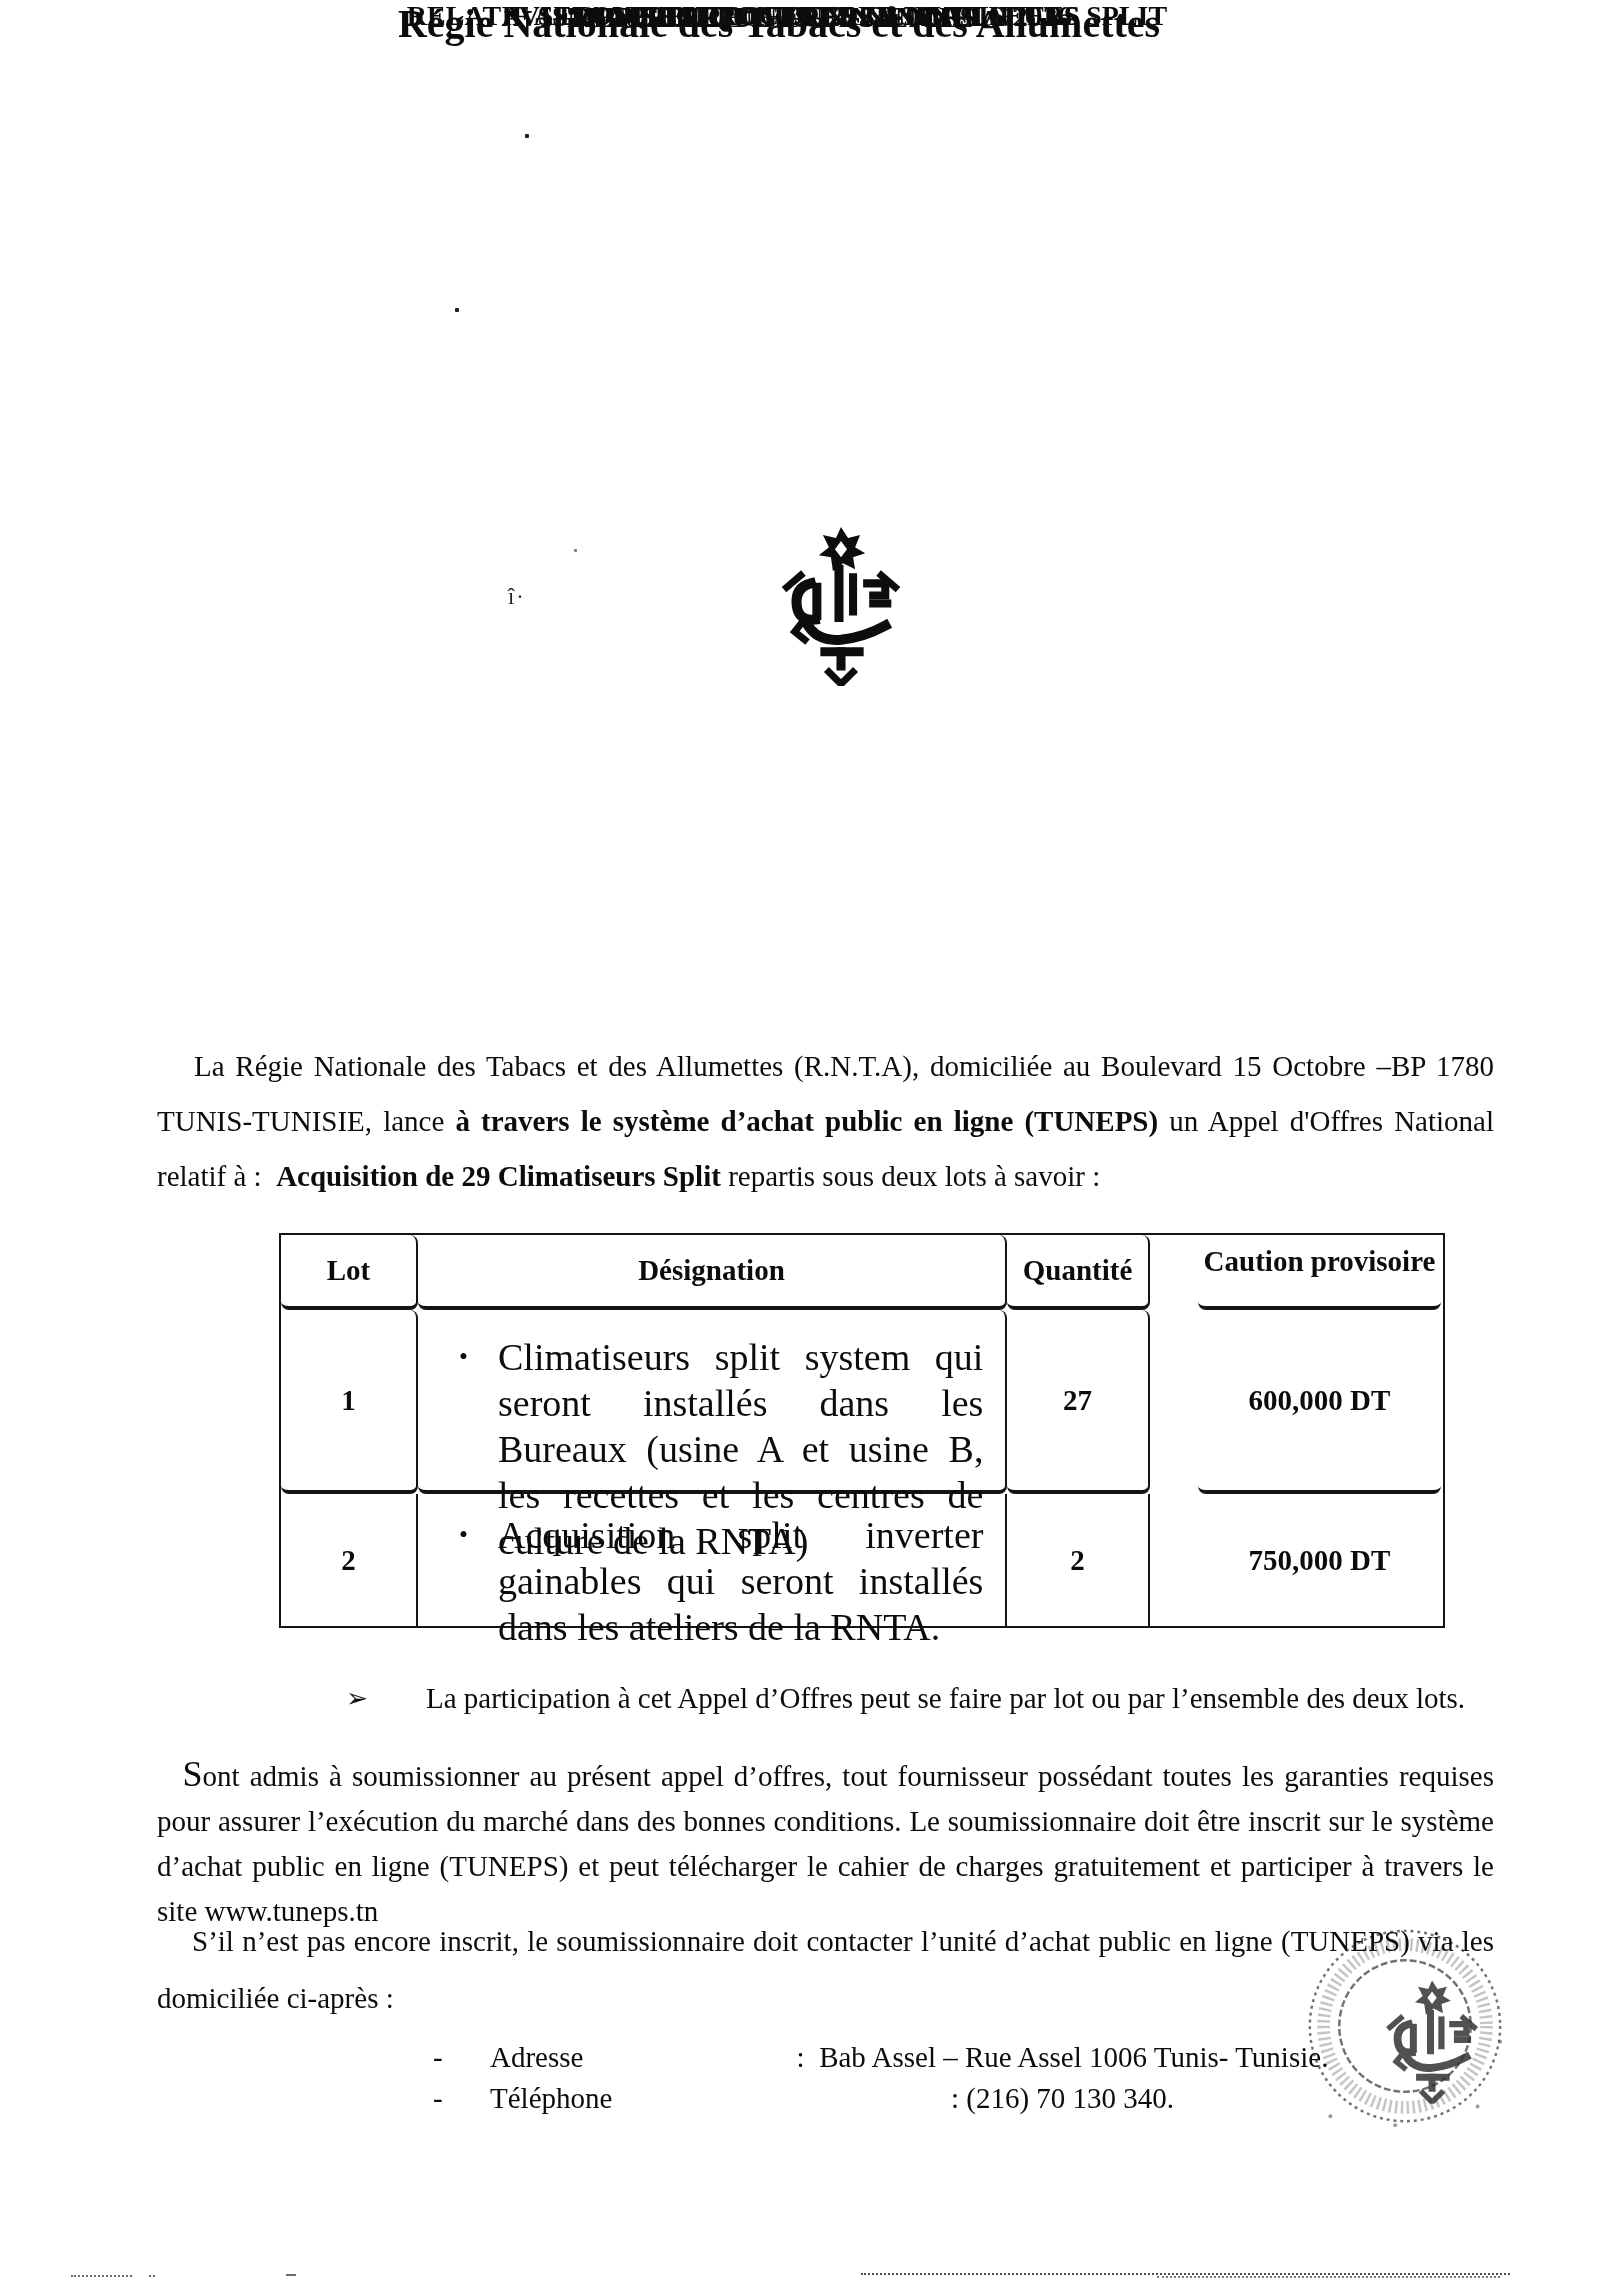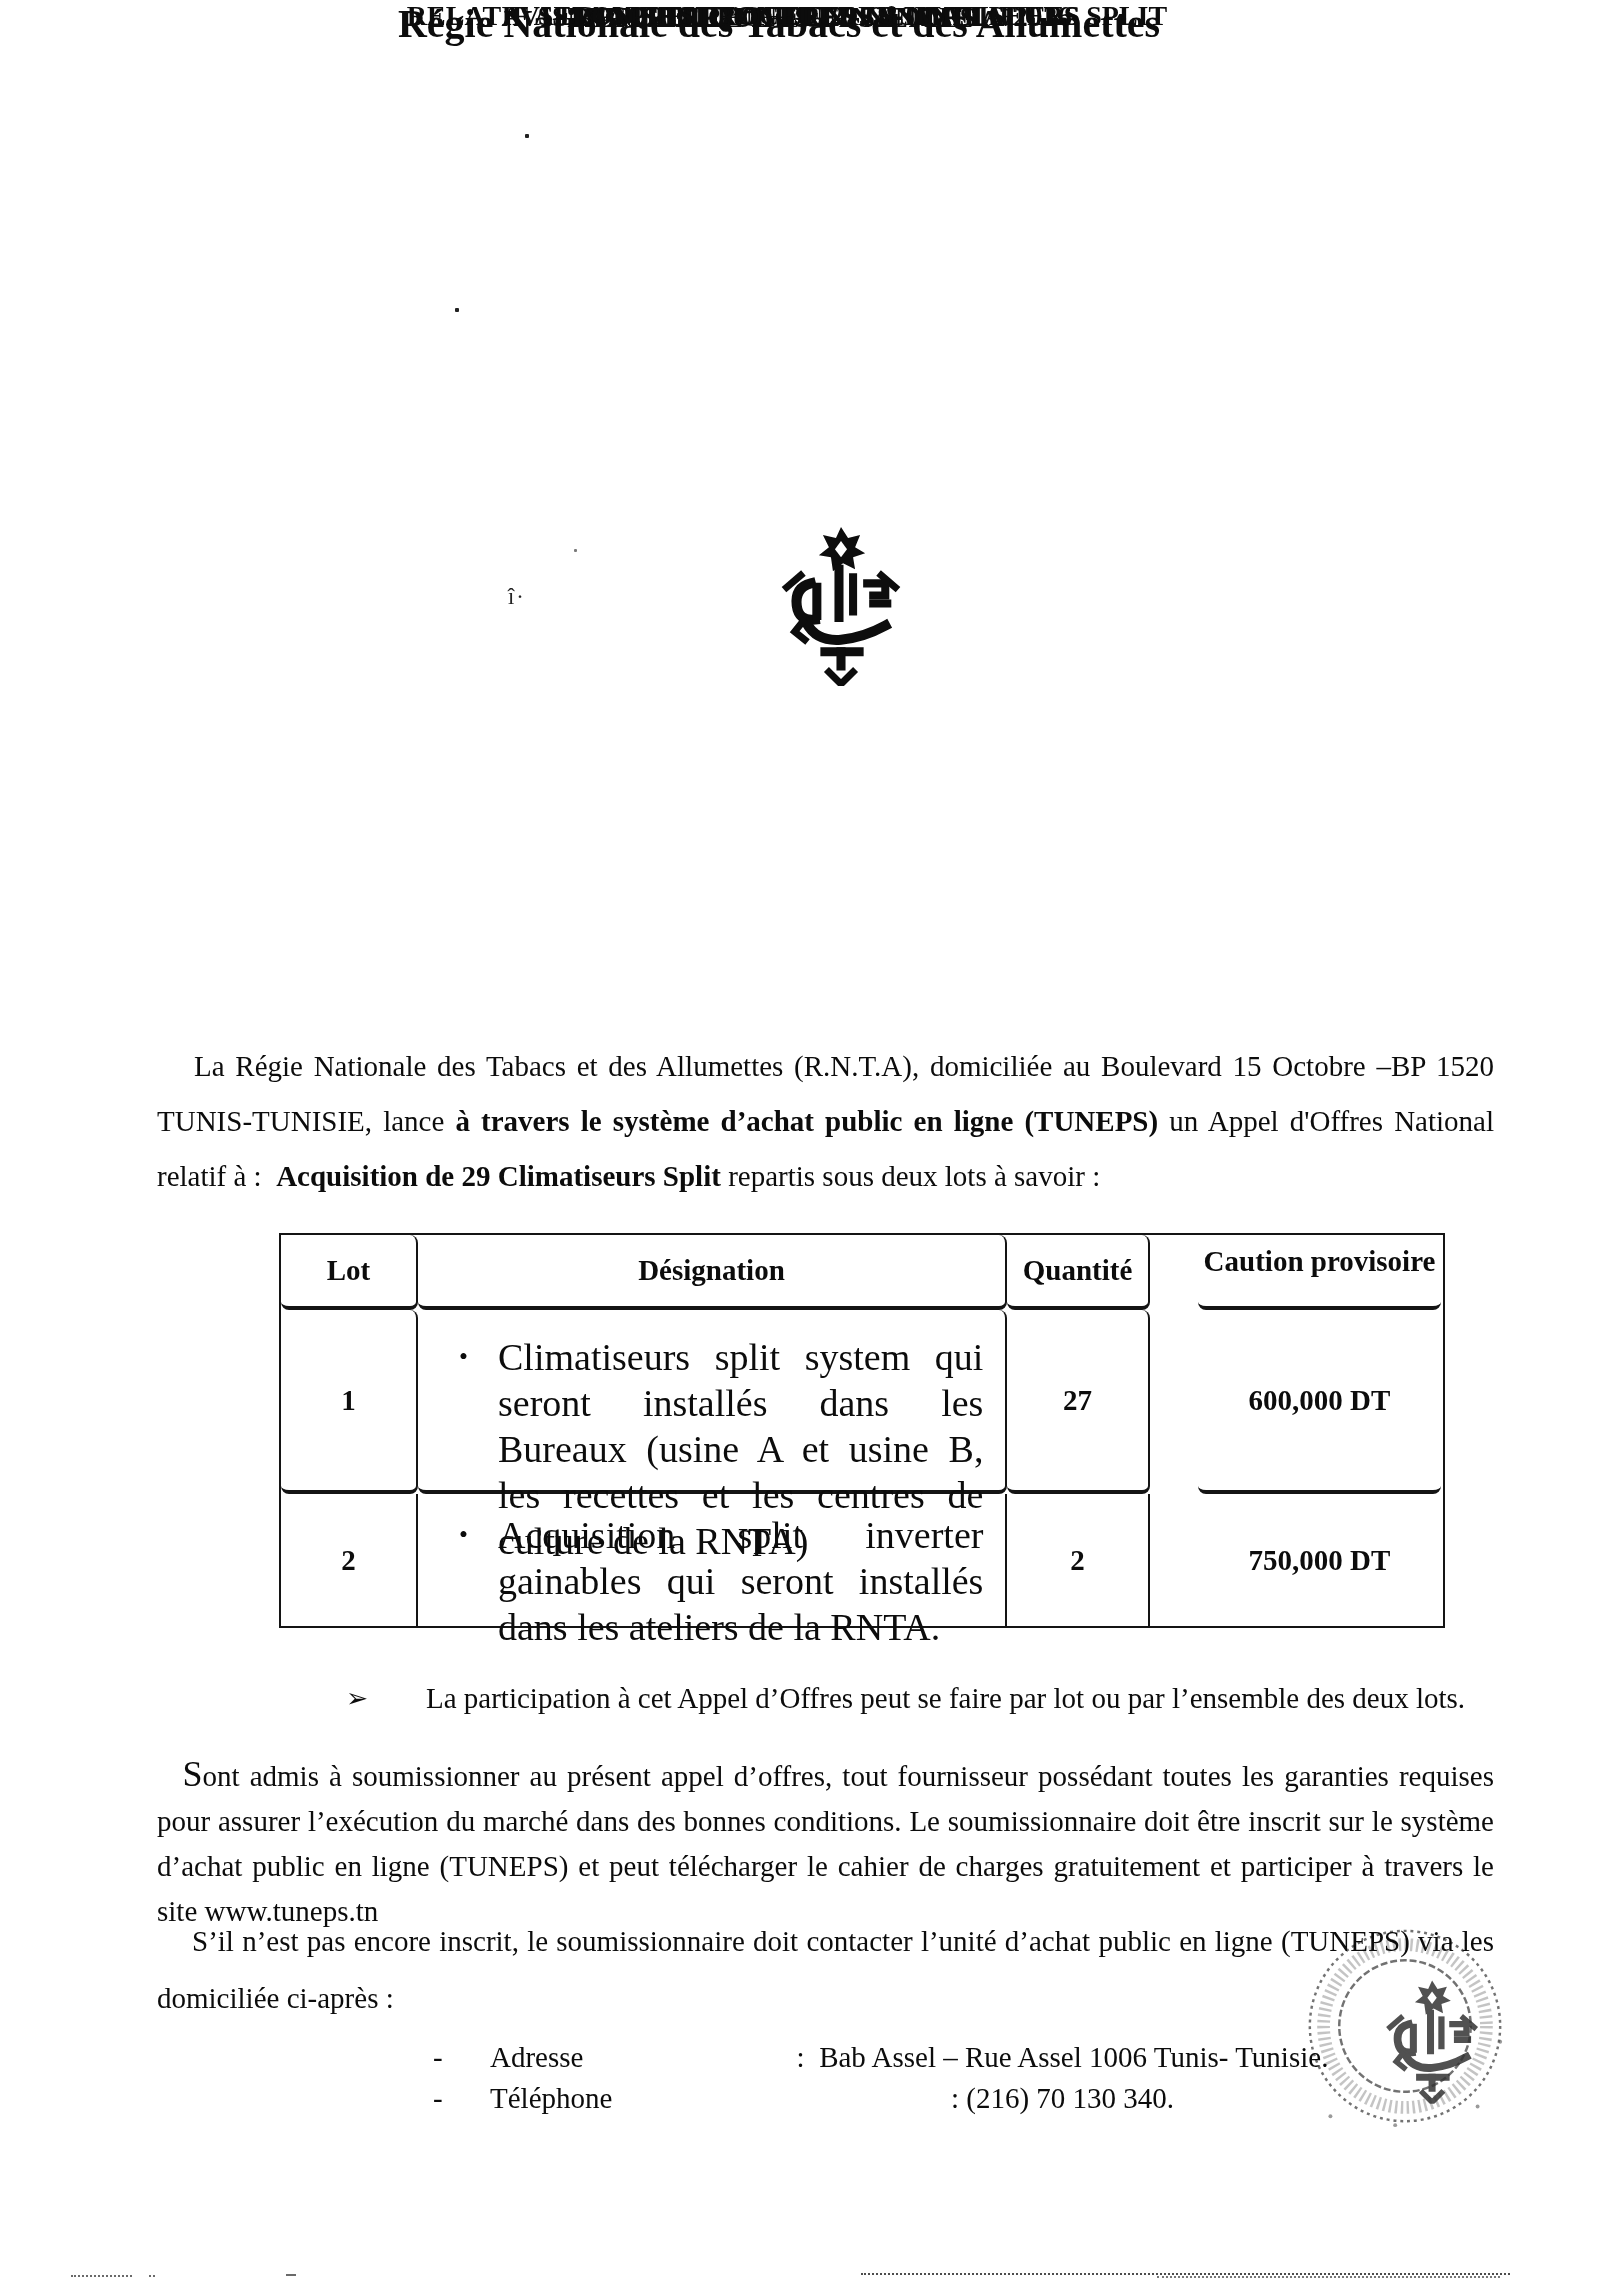--- a/index.html
+++ b/index.html
@@ -120,21 +120,21 @@
 
   <svg class="abs logo" viewBox="0 0 120 160">
     <use href="#emblem"></use>
   </svg>
 
   <div class="abs h-center t1">AVIS D’APPEL D’OFFRES N° 02 /CIA/2026</div>
   <div class="abs h-center t2">RELATIF A L'ACQUISITION DE 29 CLIMATISEURS SPLIT</div>
   <div class="abs h-center t3">SELON LES PROCEDURES SIMPLIFIEES</div>
 
   <div class="abs para intro">
-    <span>La Régie Nationale des Tabacs et des Allumettes (R.N.T.A), domiciliée au Boulevard 15 Octobre –BP 1520 TUNIS-TUNISIE, lance </span><strong>à travers le système d’achat public en ligne (TUNEPS)</strong><span> un Appel d'Offres National relatif à :&nbsp; </span><strong>Acquisition de 29 Climatiseurs Split</strong><span> repartis sous deux lots à savoir :</span>
+    <span>La Régie Nationale des Tabacs et des Allumettes (R.N.T.A), domiciliée au Boulevard 15 Octobre –BP 1780 TUNIS-TUNISIE, lance </span><strong>à travers le système d’achat public en ligne (TUNEPS)</strong><span> un Appel d'Offres National relatif à :&nbsp; </span><strong>Acquisition de 29 Climatiseurs Split</strong><span> repartis sous deux lots à savoir :</span>
   </div>
 
   <div class="abs tbl">
     <div class="cell head cc">Lot</div>
     <div class="cell head cc">Désignation</div>
     <div class="cell head cc">Quantité</div>
     <div class="cell head cc cau last-col">Caution provisoire</div>
 
     <div class="cell row1 cc val">1</div>
     <div class="cell row1 des-cell">

